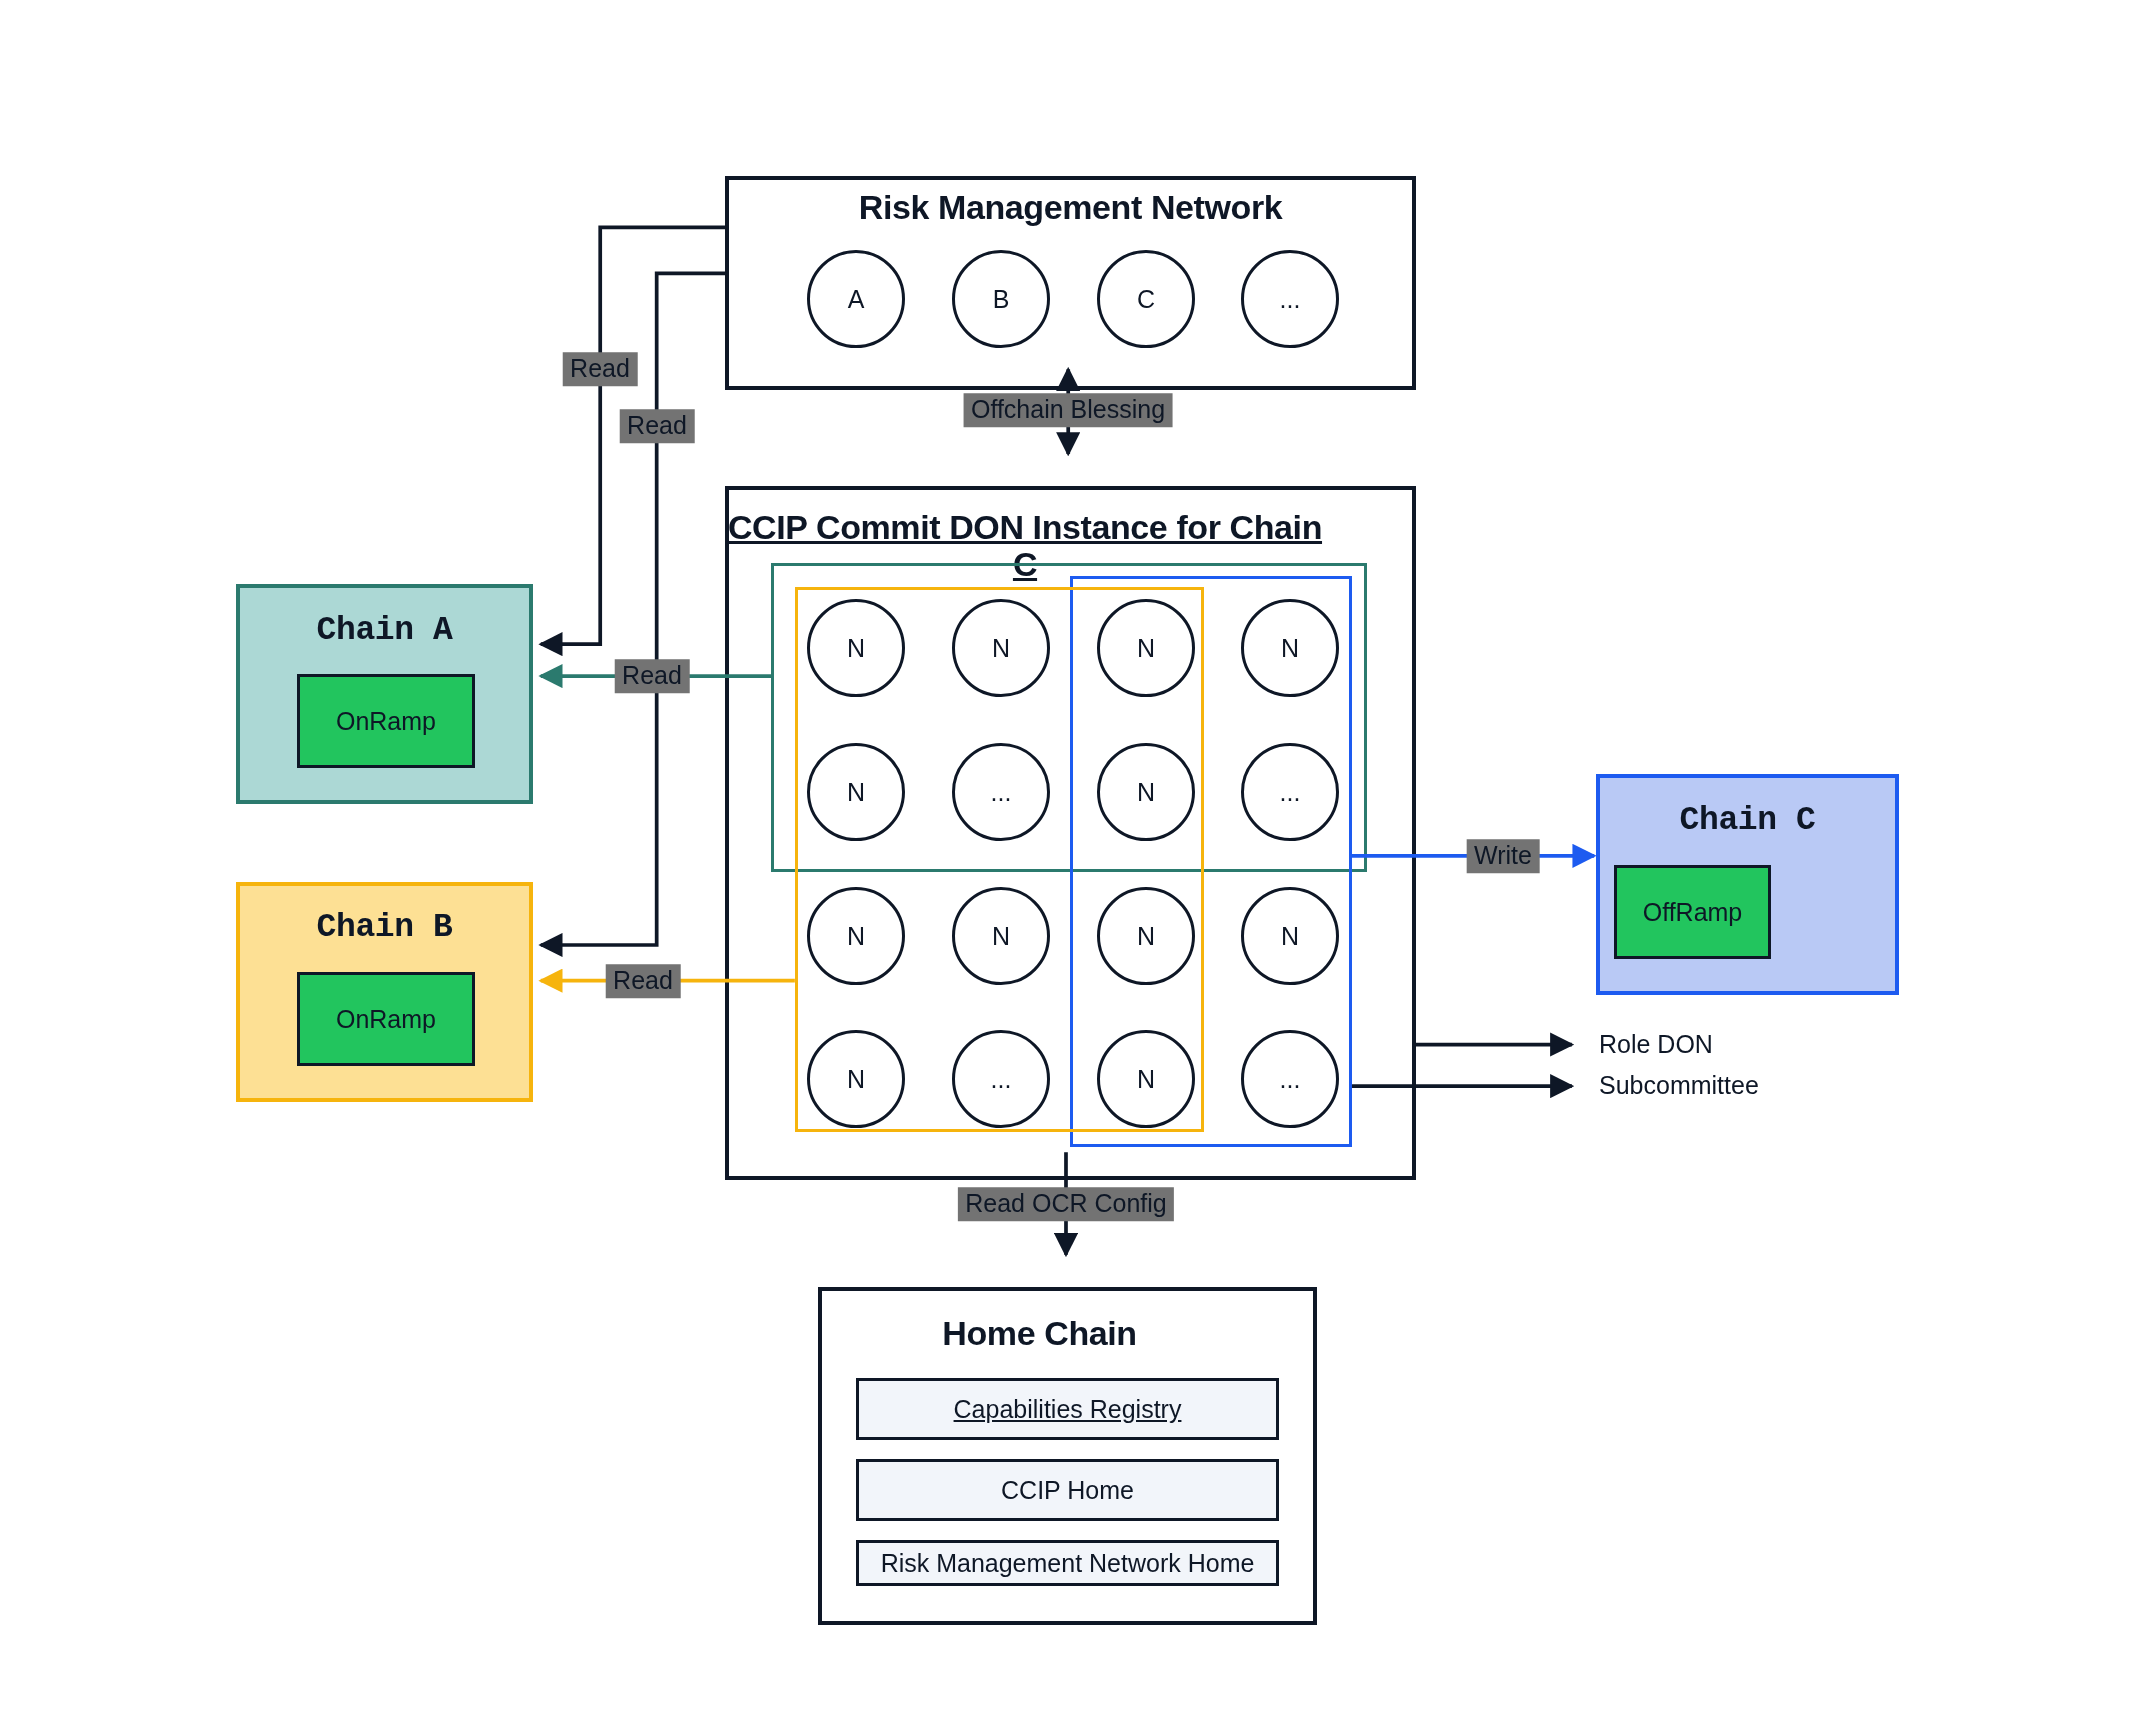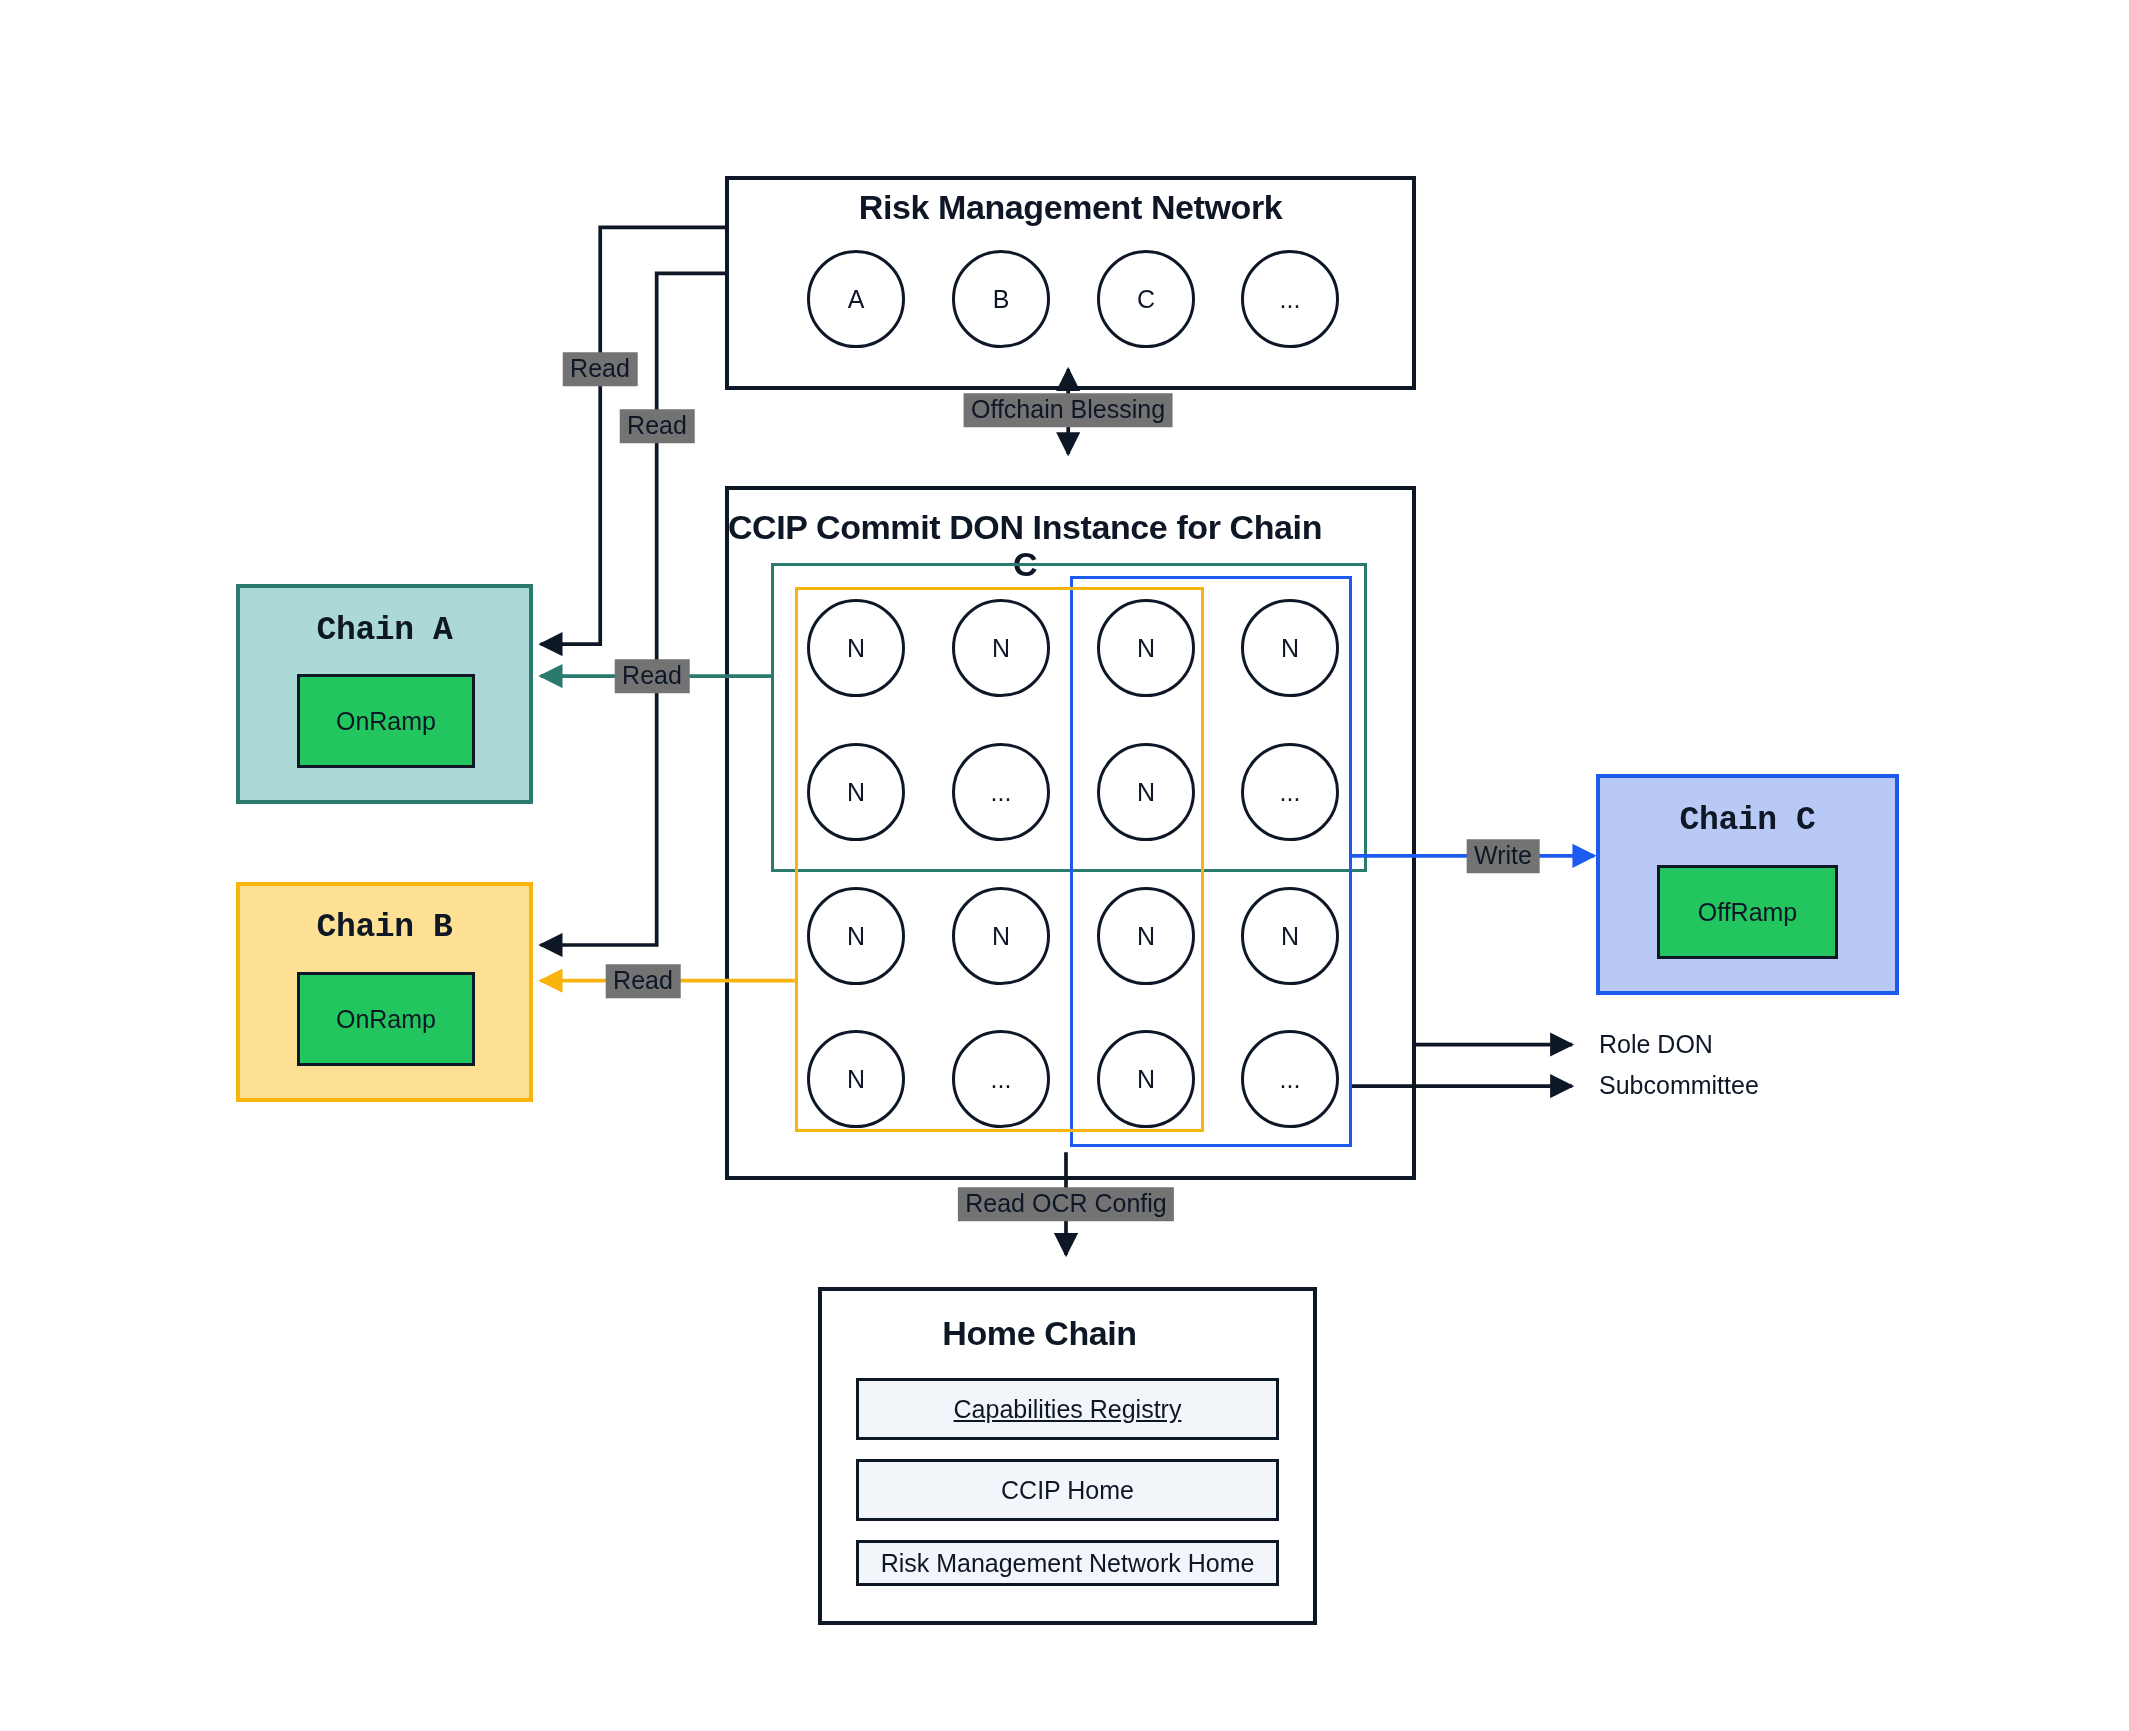--- a/index.html
+++ b/index.html
@@ -40,21 +40,21 @@
       <span>B</span>
     </div>
     <div class="node" style="left:1097px;top:222px;">
       <span>C</span>
     </div>
     <div class="node" style="left:1241px;top:222px;">
       <span>...</span>
     </div>
 
     <div class="box" style="left:725px;top:458px;width:691px;height:694px;"></div>
-    <div class="box-title" style="left:725px;top:481px;width:600px;">CCIP Commit DON Instance for Chain C</div>
+    <div class="box-title" style="left:725px;top:481px;width:600px;text-decoration:underline;">CCIP Commit DON Instance for Chain C</div>
 
     <div class="subrect" style="left:771px;top:535px;width:596px;height:309px;border-color:#2B7A6E;"></div>
     <div class="subrect" style="left:1070px;top:548px;width:282px;height:571px;border-color:#1D5BF0;"></div>
     <div class="subrect" style="left:795px;top:559px;width:409px;height:545px;border-color:#F6B40D;"></div>
 
     <div class="node" style="left:807px;top:571px;">
       <span>N</span>
       </div>
     <div class="node" style="left:952px;top:571px;">
       <span>N</span>
@@ -112,21 +112,21 @@
     </div>
 
     <div class="box" style="left:236px;top:854px;width:297px;height:220px;background:#FDE094;border-color:#F6B40D;"></div>
     <div class="box-title chain-title" style="left:236px;top:882px;width:297px;">Chain B</div>
     <div class="contract" style="left:297px;top:944px;width:178px;height:94px;">
       <span>OnRamp</span>
     </div>
 
     <div class="box" style="left:1596px;top:746px;width:303px;height:221px;background:#B9C9F5;border-color:#1D5BF0;"></div>
     <div class="box-title chain-title" style="left:1596px;top:775px;width:303px;">Chain C</div>
-    <div class="contract" style="left:1657px;top:837px;width:181px;height:94px;">
+    <div class="contract" style="left:1614px;top:837px;width:157px;height:94px;">
       <span>OffRamp</span>
     </div>
 
     <div class="box" style="left:818px;top:1259px;width:499px;height:338px;"></div>
     <div class="box-title" style="left:818px;top:1287px;width:443px;">Home Chain</div>
     <div class="homebox" style="left:856px;top:1350px;width:423px;height:62px;text-decoration:underline;">
       <span>Capabilities Registry</span>
     </div>
     <div class="homebox" style="left:856px;top:1431px;width:423px;height:62px;">
       <span>CCIP Home</span>

